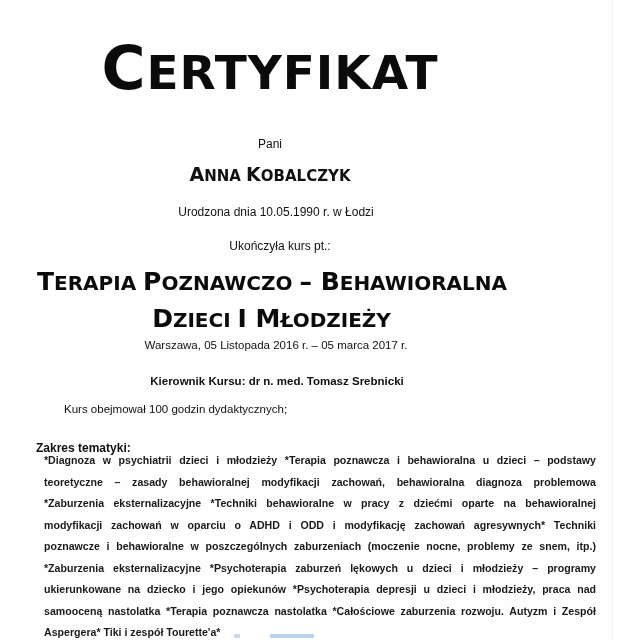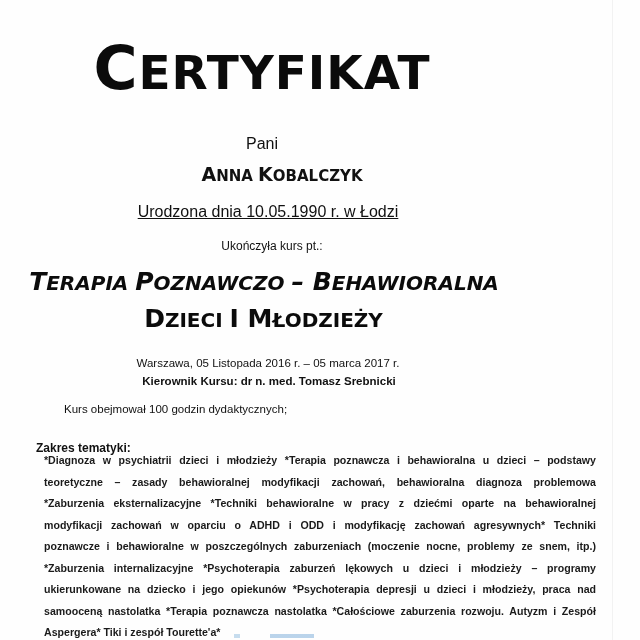--- a/index.html
+++ b/index.html
@@ -13,81 +13,78 @@
     .page {
       position: relative;
       width: 640px;
       height: 640px;
       background: #fefefe;
       color: #111111;
       font-family: "Liberation Sans", "DejaVu Sans", sans-serif;
     }
     .center {
       position: absolute;
-      left: 0;
+      left: 8px;
       width: 524px;
       text-align: center;
       white-space: nowrap;
     }
     .title {
       top: 38px;
       font-family: "DejaVu Sans", sans-serif;
       font-weight: bold;
       font-size: 47px;
       letter-spacing: 1px;
       color: #0b0b0b;
       line-height: 60px;
     }
     .title .big { font-size: 60px; }
     .pani {
       top: 137px;
-      font-size: 16px;
+      font-size: 12px;
       line-height: 14px;
     }
     .name {
       top: 164px;
       font-family: "DejaVu Sans", sans-serif;
       font-weight: bold;
       font-size: 15px;
       line-height: 20px;
-      margin-left: 20px;
     }
     .name .big { font-size: 19px; }
     .born {
       top: 205px;
-      font-size: 16px;
+      font-size: 12px;
       line-height: 14px;
       padding-left: 12px;
       box-sizing: border-box;
-      text-decoration: underline;
     }
     .completed {
       top: 239px;
       font-size: 12px;
       line-height: 14px;
       padding-left: 20px;
       box-sizing: border-box;
     }
     .course {
       font-family: "DejaVu Sans", sans-serif;
       font-weight: bold;
       font-size: 20px;
       color: #0b0b0b;
       line-height: 32px;
     }
     .course .big { font-size: 25px; }
-    .course1 { top: 266px; padding-left: 4px; box-sizing: border-box; font-style: italic; }
+    .course1 { top: 266px; padding-left: 4px; box-sizing: border-box; }
     .course2 { top: 303px; padding-left: 3px; box-sizing: border-box; }
     .dates {
       top: 338px;
       font-size: 11.5px;
       line-height: 14px;
       padding-left: 12px;
       box-sizing: border-box;
-      margin-top: 18px;
     }
     .director {
       top: 374px;
       font-size: 11.5px;
       font-weight: bold;
       line-height: 14px;
       padding-left: 14px;
       box-sizing: border-box;
     }
     .hours {
@@ -176,20 +173,20 @@
   <div class="hours">Kurs obejmował 100 godzin dydaktycznych;</div>
 
   <div class="scope-label">Zakres tematyki:</div>
 
   <div class="topics">
     <span class="line">*Diagnoza w psychiatrii dzieci i młodzieży *Terapia poznawcza i behawioralna u dzieci – podstawy</span>
     <span class="line">teoretyczne – zasady behawioralnej modyfikacji zachowań, behawioralna diagnoza problemowa</span>
     <span class="line">*Zaburzenia eksternalizacyjne *Techniki behawioralne w pracy z dziećmi oparte na behawioralnej</span>
     <span class="line">modyfikacji zachowań w oparciu o ADHD i ODD i modyfikację zachowań agresywnych* Techniki</span>
     <span class="line">poznawcze i behawioralne w poszczególnych zaburzeniach (moczenie nocne, problemy ze snem, itp.)</span>
-    <span class="line">*Zaburzenia internalizacyjne *Psychoterapia zaburzeń lękowych u dzieci i młodzieży – programy</span>
+    <span class="line">*Zaburzenia eksternalizacyjne *Psychoterapia zaburzeń lękowych u dzieci i młodzieży – programy</span>
     <span class="line">ukierunkowane na dziecko i jego opiekunów *Psychoterapia depresji u dzieci i młodzieży, praca nad</span>
     <span class="line">samooceną nastolatka *Terapia poznawcza nastolatka *Całościowe zaburzenia rozwoju. Autyzm i Zespół</span>
     <span class="line last">Aspergera* Tiki i zespół Tourette'a*</span>
   </div>
 
   <div class="stamp"></div>
 </div>
 
 </body></html>

